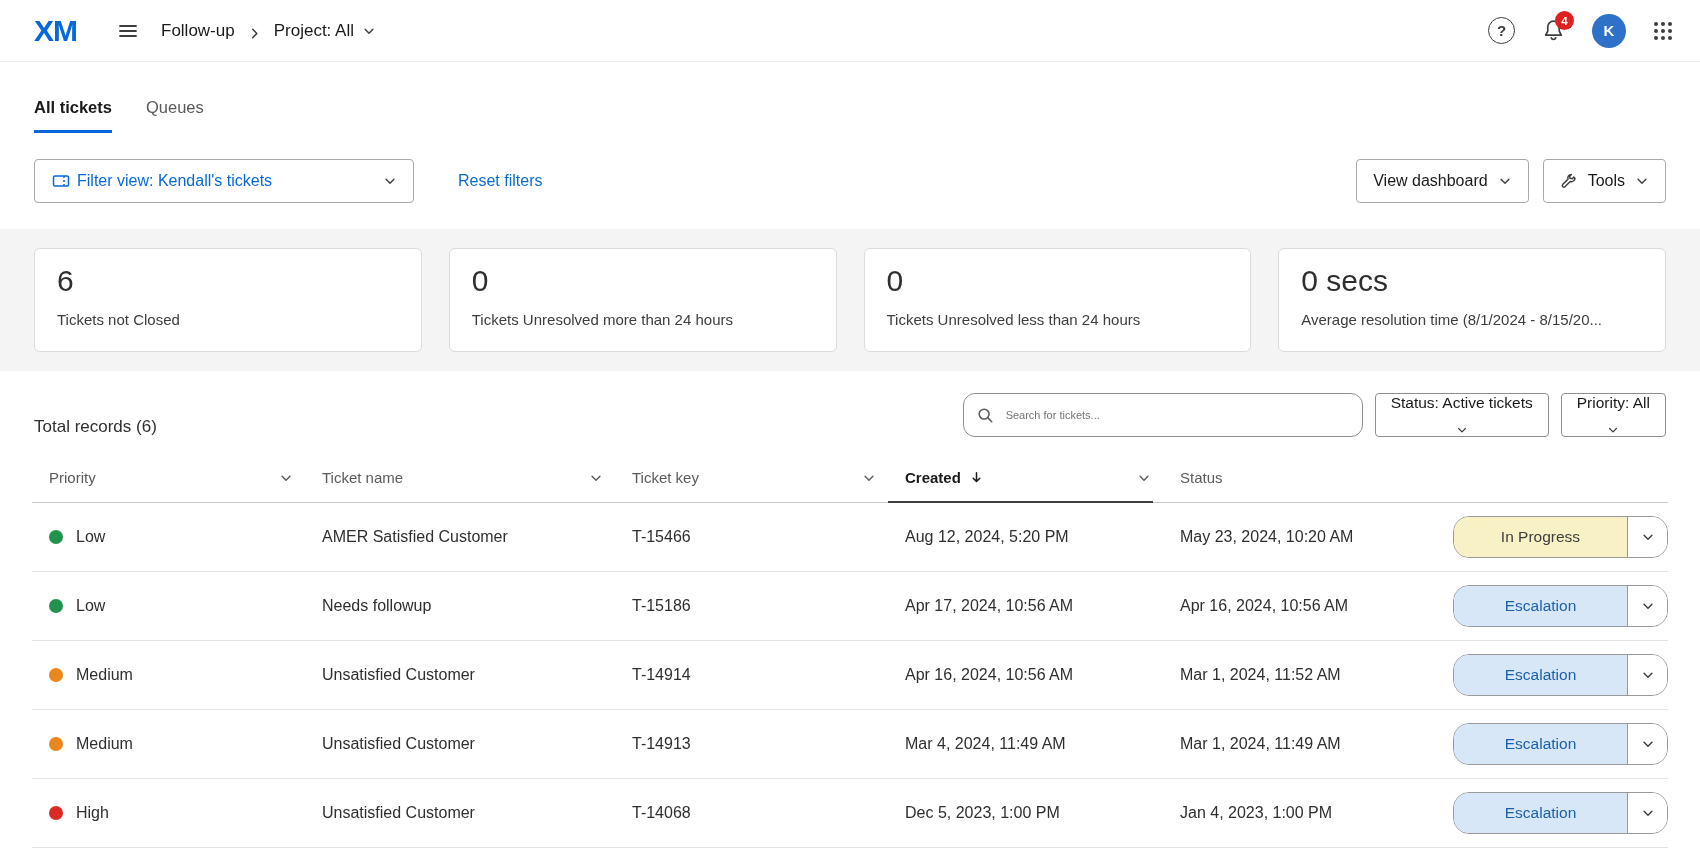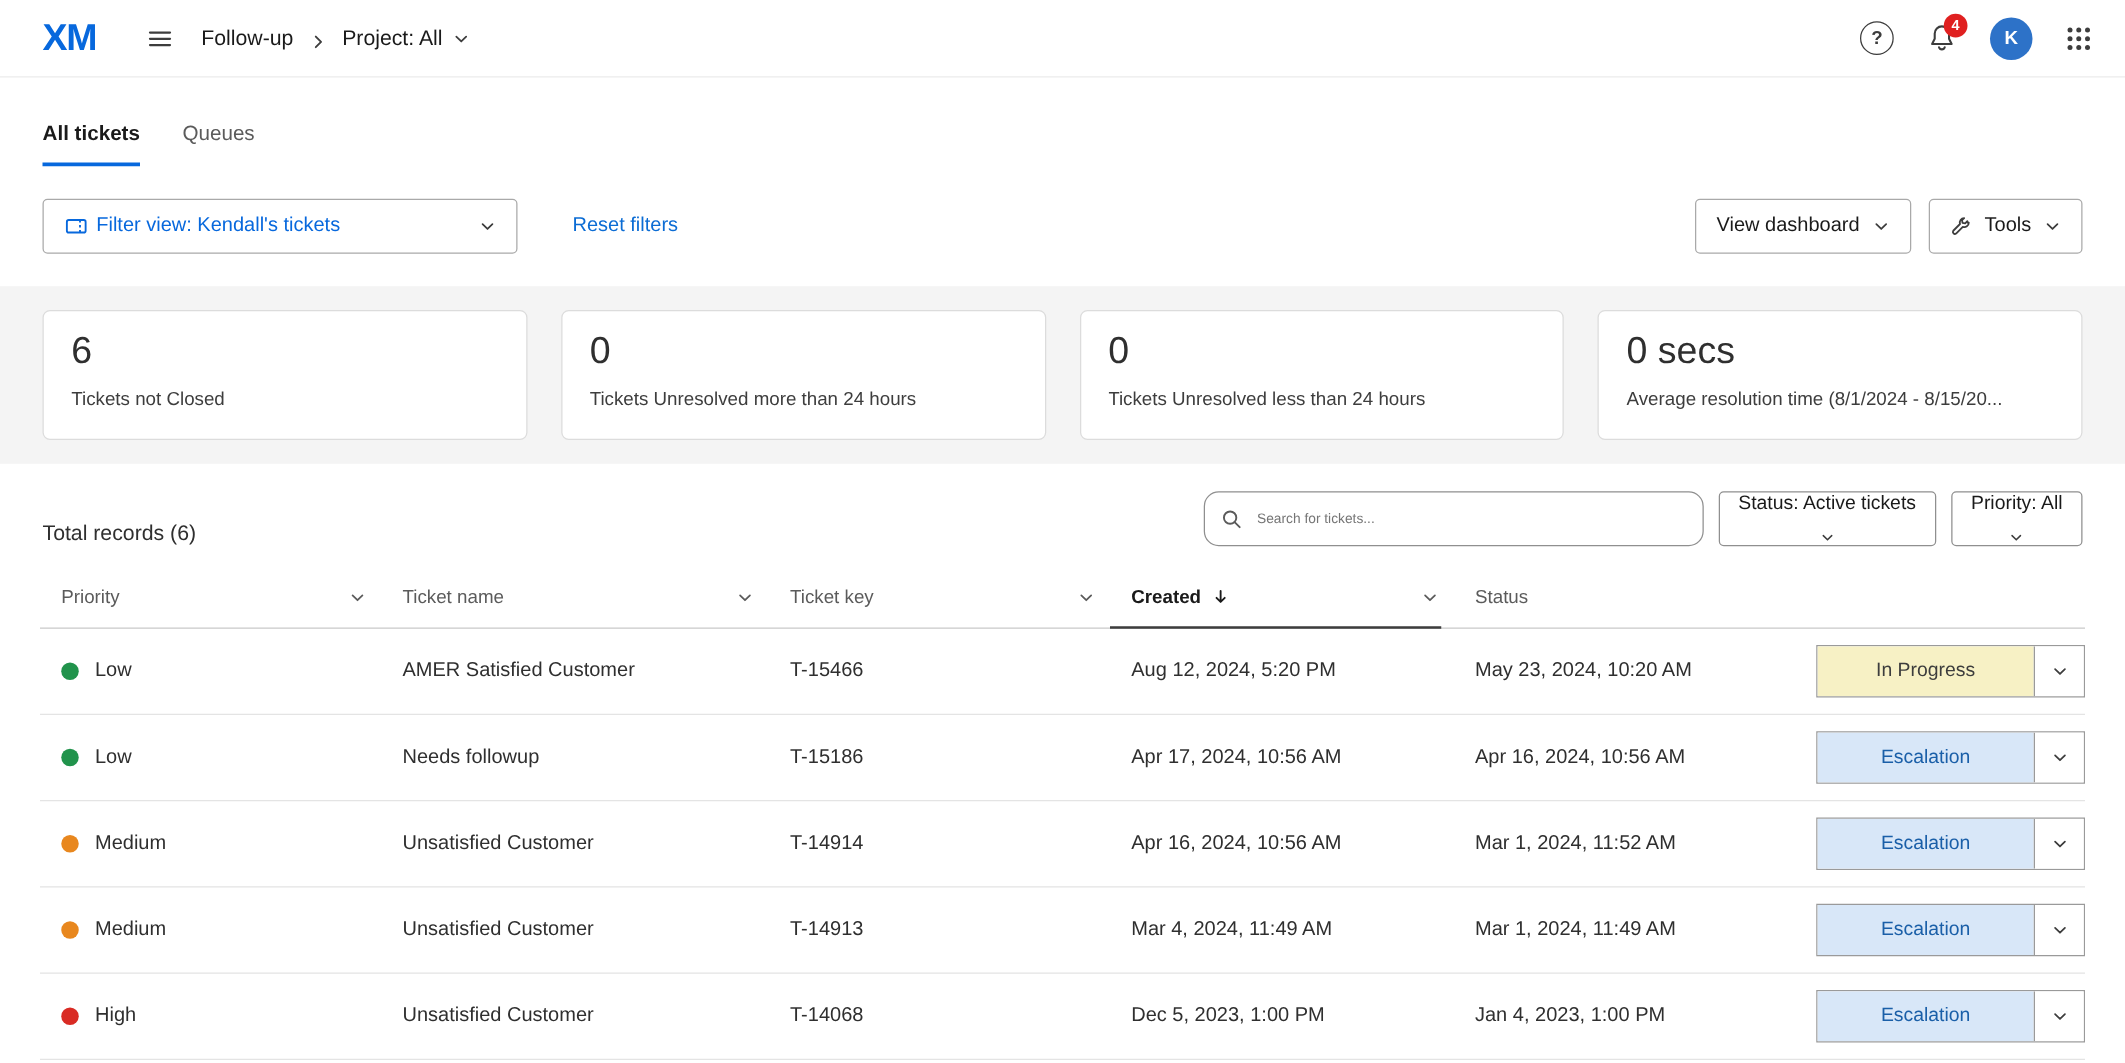--- a/index.html
+++ b/index.html
@@ -55,21 +55,21 @@
   .th .chev { margin-left:auto; color:#5b5b5b; }
   .th.sorted { color:#1a1a1a; font-weight:700; }
   .th.sorted::after { content:""; position:absolute; left:0; right:10px; bottom:-1px; height:2px; background:#3d3d3d; }
   .row { height:69px; border-bottom:1px solid #e4e4e4; font-size:16px; }
   .td { padding-left:17px; display:flex; align-items:center; min-width:0; }
   .dot { width:14px; height:14px; border-radius:50%; margin-right:13px; flex:0 0 auto; }
   .dot[data-level="low"]    { background:#21934c; }
   .dot[data-level="medium"] { background:#e8871e; }
   .dot[data-level="high"]   { background:#d92b24; }
   .td-status { padding-right:0; }
-  .status-select { width:100%; height:42px; border:1px solid #9a9a9a; border-radius:0; overflow:hidden; display:flex; background:#fff; cursor:pointer; }
+  .status-select { width:100%; height:42px; border:1px solid #9a9a9a; border-radius:16px; overflow:hidden; display:flex; background:#fff; cursor:pointer; }
   .status-label { flex:1; display:flex; align-items:center; justify-content:center; font-size:15.5px; }
   .status-caret { width:40px; border-left:1px solid #9a9a9a; display:flex; align-items:center; justify-content:center; background:#fff; color:#3d3d3d; }
   .status-select[data-status="in-progress"] .status-label { background:#f7f1c5; color:#3d3d3d; }
   .status-select[data-status="escalation"]  .status-label { background:#d8e7f8; color:#1a5fa8; }
 </style>
 </head>
 <body>
 
 <header class="topbar">
   <div class="logo">XM</div>

